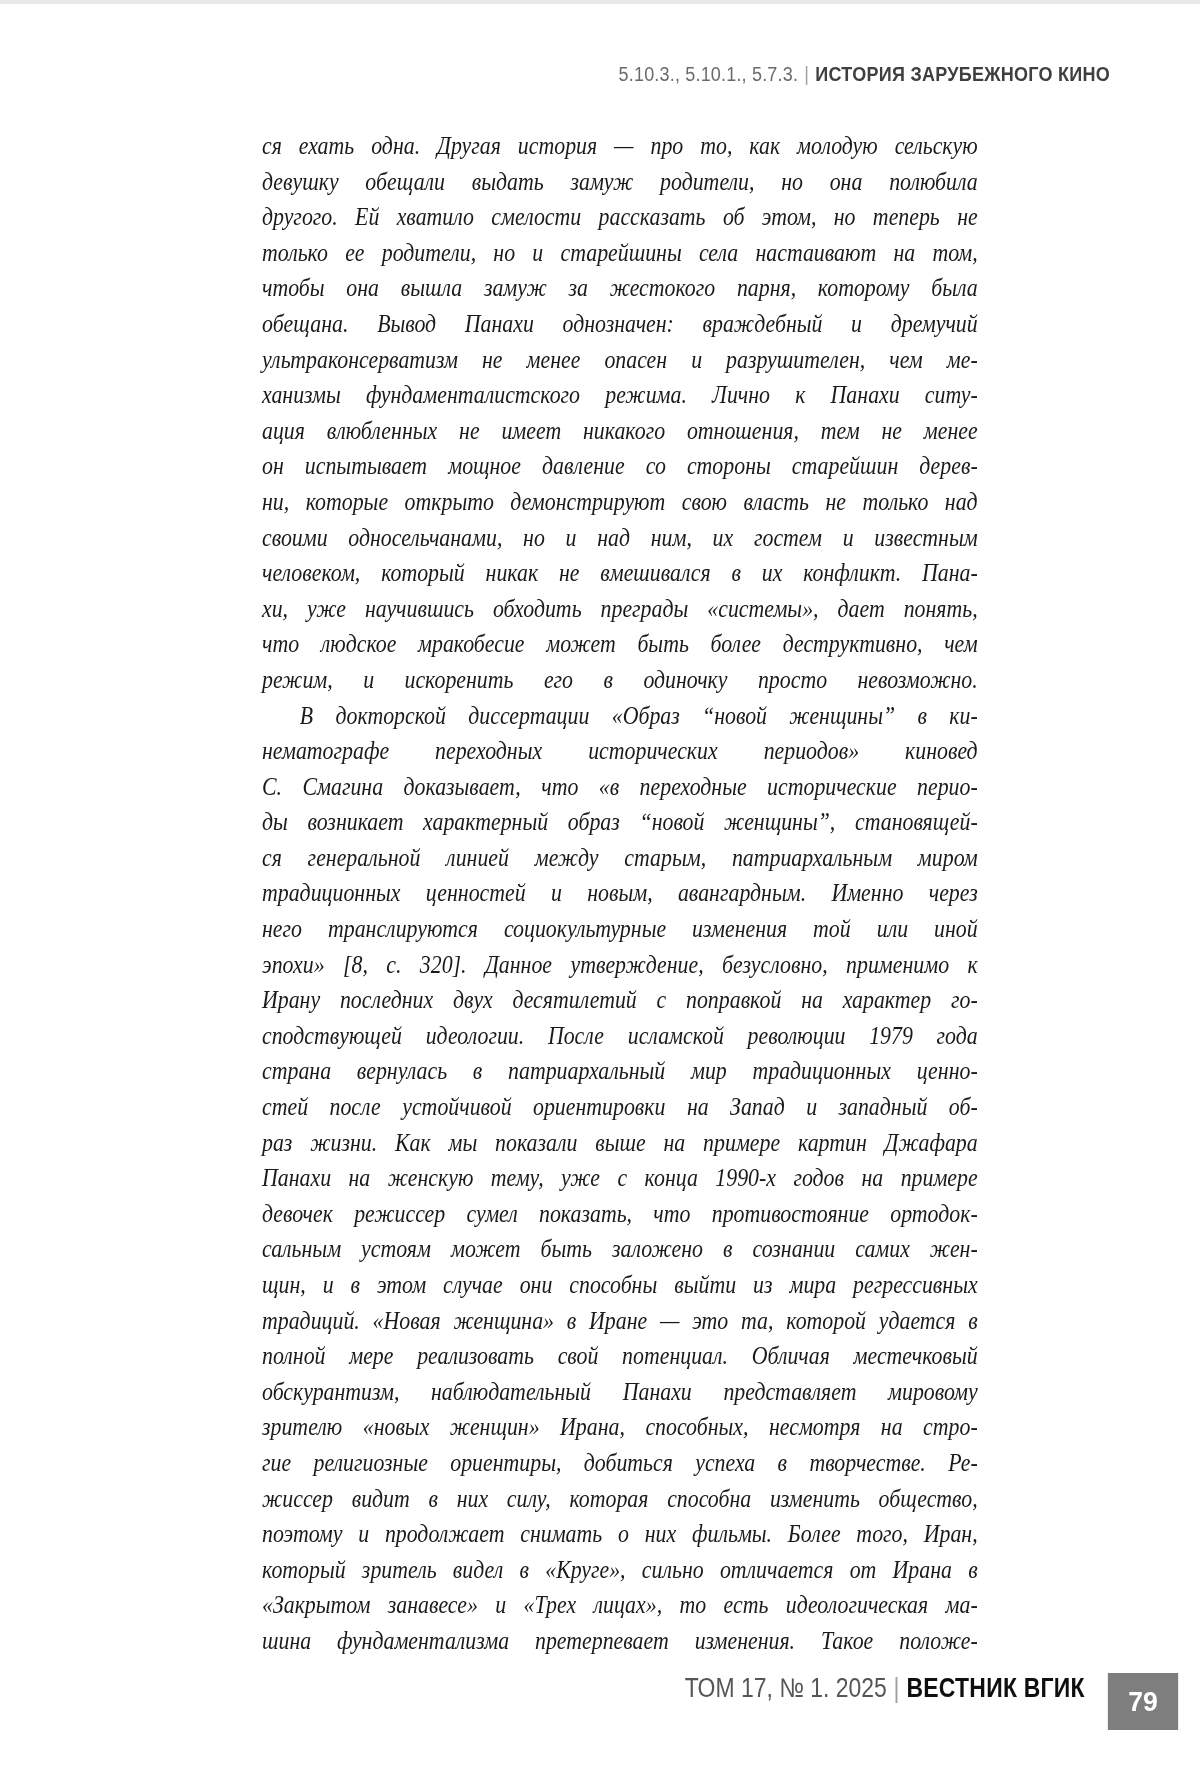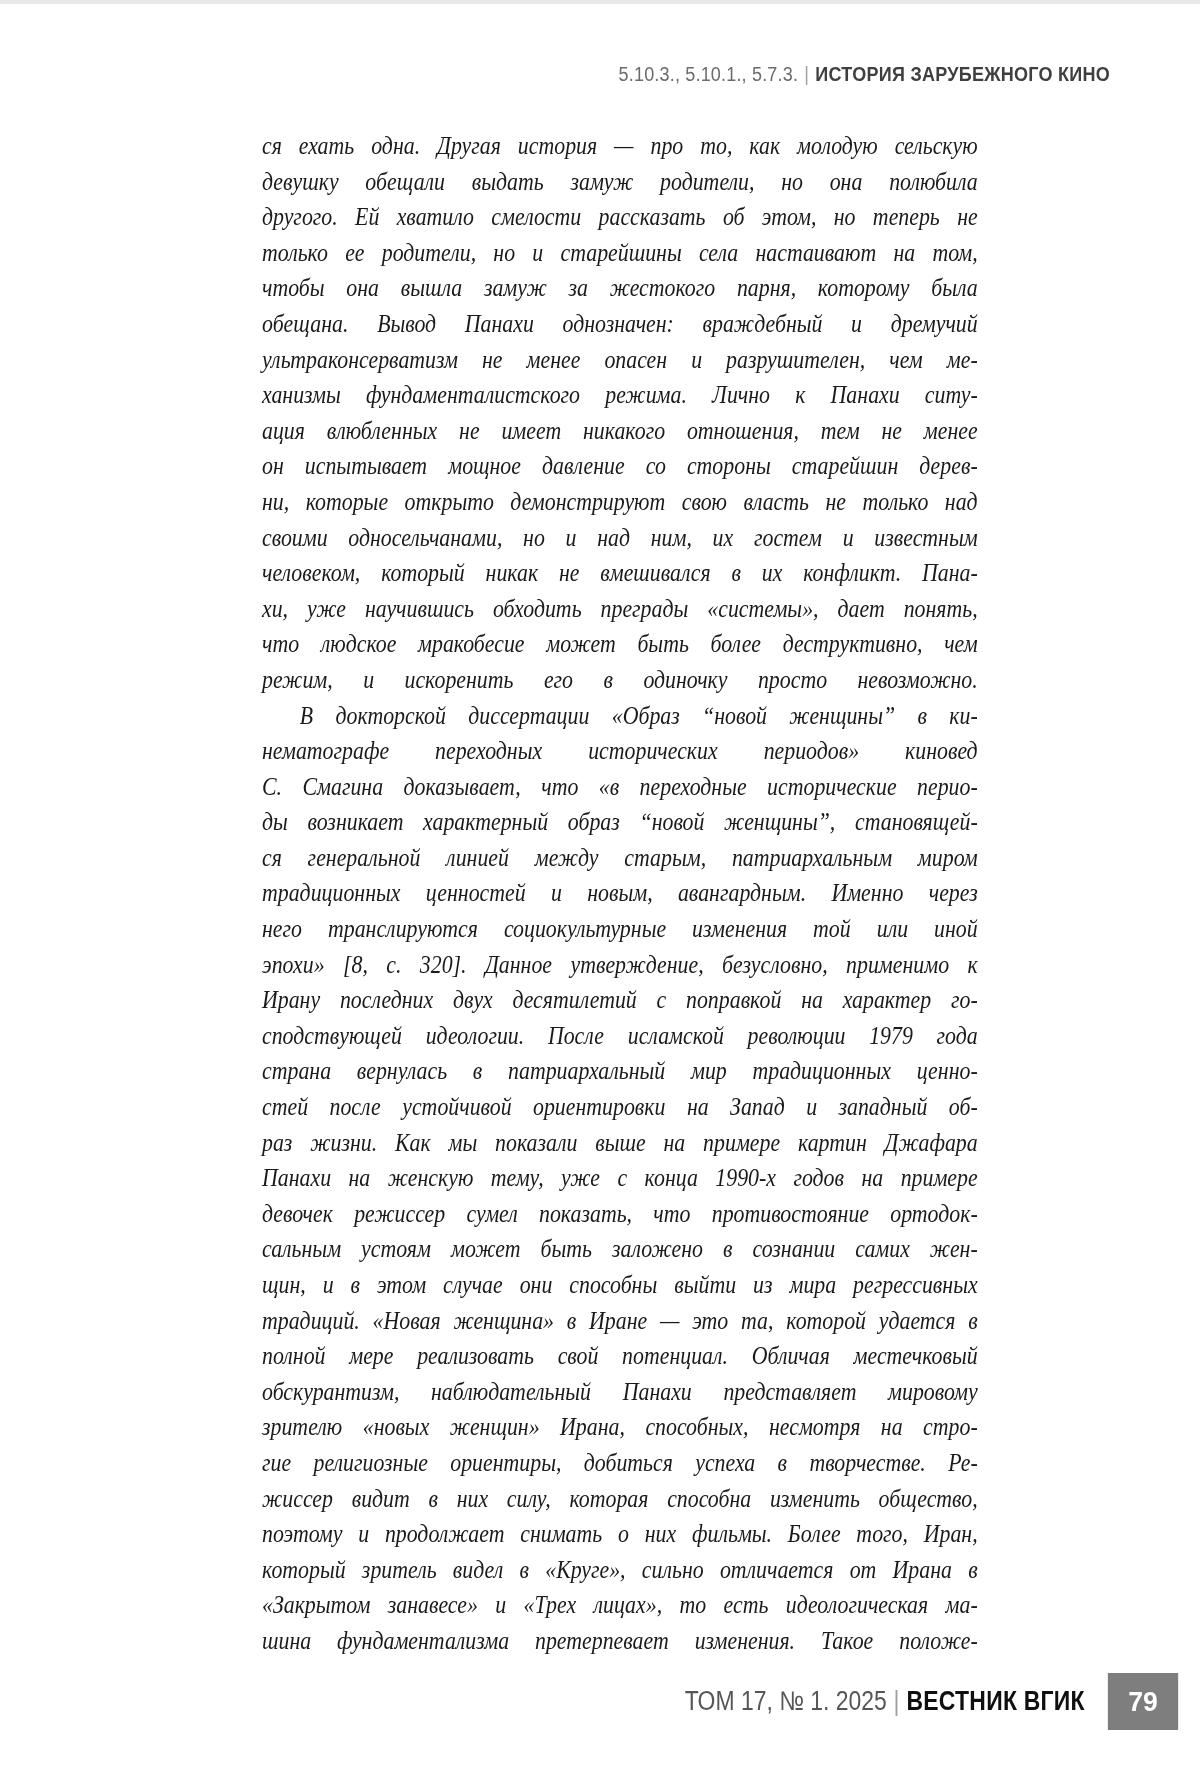--- a/index.html
+++ b/index.html
@@ -57,21 +57,20 @@
     overflow:visible;
   }
   .body .line.indent{text-indent:45px;}
 
   
   .running-footer{
     position:absolute;
     top:1669px;right:20px;
     height:57px;
     display:flex;
-    align-items:center;
     gap:21px;
   }
   .running-footer .ftext{
     font-family:"Liberation Sans", sans-serif;
     font-size:27px;
     white-space:nowrap;
     transform:scaleX(0.85);
     transform-origin:100% 50%;
   }
   .running-footer .issue{color:var(--footer-issue);font-weight:400;}

